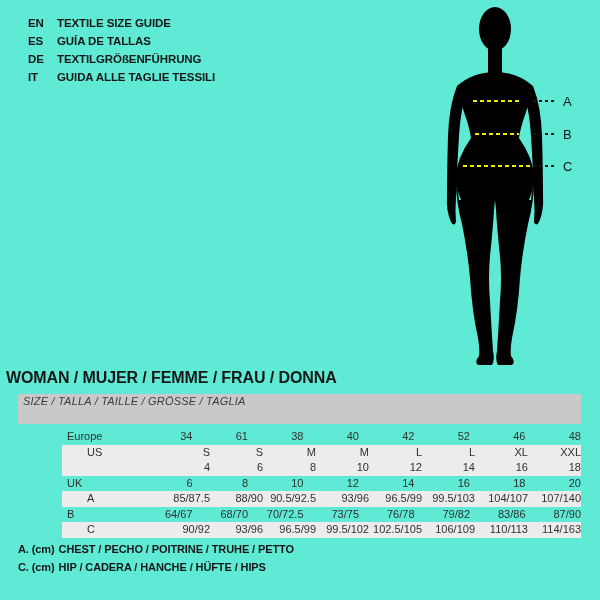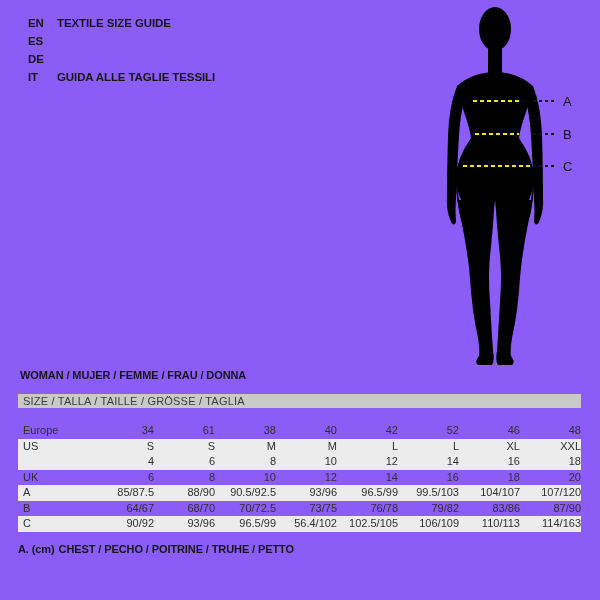--- a/index.html
+++ b/index.html
@@ -1,57 +1,59 @@
 <!DOCTYPE html>
 <html style="--header-bg: #c9c9c9; --shaded-bg: #ececec;"><head>
 <meta charset="utf-8">
 <style>
   html,body{margin:0;padding:0;background:#fff;}
   .canvas{
-    position:relative;width:600px;height:600px;background:#8b5cf6;overflow:hidden;
+    position:relative;width:600px;height:600px;background:#5eead4;overflow:hidden;
     font-family:"Liberation Sans","DejaVu Sans",sans-serif;color:#161616;
   }
   
   .lang-list{position:absolute;left:28px;top:14px;}
   .lang-row{display:flex;font-size:11.5px;font-weight:700;line-height:18px;letter-spacing:-0.1px;}
   .lang-code{width:29px;flex:0 0 29px;}
   
   .figure-wrap{position:absolute;left:443px;top:6px;width:140px;height:362px;}
   
-  .section-title{position:absolute;left:20px;top:369px;font-size:11px;font-weight:700;letter-spacing:-0.1px;}
+  .section-title{position:absolute;left:6px;top:369px;font-size:16px;font-weight:700;letter-spacing:-0.1px;}
   
   .size-table{position:absolute;left:18px;top:394px;width:563px;font-size:11px;color:#303030;}
   .table-header{
-    background:var(--header-bg,#c9c9c9);color:#3c3c3c;line-height:15px;height:14px;
-    padding-left:5px;letter-spacing:0.2px;margin-bottom:15px;
+    background:var(--header-bg,#c9c9c9);color:#3c3c3c;line-height:15px;height:30px;
+    padding-left:5px;letter-spacing:0.2px;margin-bottom:5px;font-style:italic;
   }
-  .t-row{display:grid;grid-template-columns:75px repeat(8,1fr);line-height:15.5px;height:15.5px;}
-  .t-row.shaded{background:var(--shaded-bg,#ececec);}
+  .t-row{display:grid;grid-template-columns:75px repeat(8,1fr);line-height:15.5px;height:15.5px;margin-left:44px;}
+  .t-row.shaded{background:var(--shaded-bg,#ececec);padding-left:20px;}
   .t-label{text-align:left;padding-left:5px;}
   .t-cell{text-align:right;}
   
   .legend{position:absolute;left:18px;top:540px;}
   .leg-row{font-size:11px;font-weight:700;line-height:18px;letter-spacing:-0.1px;}
   .leg-key{margin-right:4px;}
 </style>
 </head>
 <body>
 
 <div class="canvas">
 
   <div class="lang-list" id="lang-list">
       <div class="lang-row">
         <span class="lang-code">EN</span>
         <span class="lang-label">TEXTILE SIZE GUIDE</span>
       </div>
       <div class="lang-row">
         <span class="lang-code">ES</span>
+        <span class="lang-label">GUÍA DE TALLAS</span>
       </div>
       <div class="lang-row">
         <span class="lang-code">DE</span>
+        <span class="lang-label">TEXTILGRÖßENFÜHRUNG</span>
       </div>
       <div class="lang-row">
         <span class="lang-code">IT</span>
         <span class="lang-label">GUIDA ALLE TAGLIE TESSILI</span>
       </div>
     </div>
 
   <div class="figure-wrap">
     <svg id="figure-svg" width="140" height="362" viewBox="0 0 140 362" xmlns="http://www.w3.org/2000/svg">
       <g id="silhouette">
@@ -128,44 +130,45 @@
         </div>
         <div class="t-row shaded">
           <span class="t-label">A</span>
           <span class="t-cell">85/87.5</span>
           <span class="t-cell">88/90</span>
           <span class="t-cell">90.5/92.5</span>
           <span class="t-cell">93/96</span>
           <span class="t-cell">96.5/99</span>
           <span class="t-cell">99.5/103</span>
           <span class="t-cell">104/107</span>
-          <span class="t-cell">107/120</span>
+          <span class="t-cell">107/140</span>
         </div>
         <div class="t-row">
           <span class="t-label">B</span>
           <span class="t-cell">64/67</span>
           <span class="t-cell">68/70</span>
           <span class="t-cell">70/72.5</span>
           <span class="t-cell">73/75</span>
           <span class="t-cell">76/78</span>
           <span class="t-cell">79/82</span>
           <span class="t-cell">83/86</span>
           <span class="t-cell">87/90</span>
         </div>
         <div class="t-row shaded">
           <span class="t-label">C</span>
           <span class="t-cell">90/92</span>
           <span class="t-cell">93/96</span>
           <span class="t-cell">96.5/99</span>
-          <span class="t-cell">56.4/102</span>
+          <span class="t-cell">99.5/102</span>
           <span class="t-cell">102.5/105</span>
           <span class="t-cell">106/109</span>
           <span class="t-cell">110/113</span>
           <span class="t-cell">114/163</span>
         </div>
       </div>
   </div>
 
   <div class="legend" id="legend">
       <div class="leg-row"><span class="leg-key">A. (cm)</span><span class="leg-label">CHEST / PECHO / POITRINE / TRUHE / PETTO</span></div>
+      <div class="leg-row"><span class="leg-key">C. (cm)</span><span class="leg-label">HIP / CADERA / HANCHE / HÜFTE / HIPS</span></div>
     </div>
 
 </div>
 
 </body></html>

